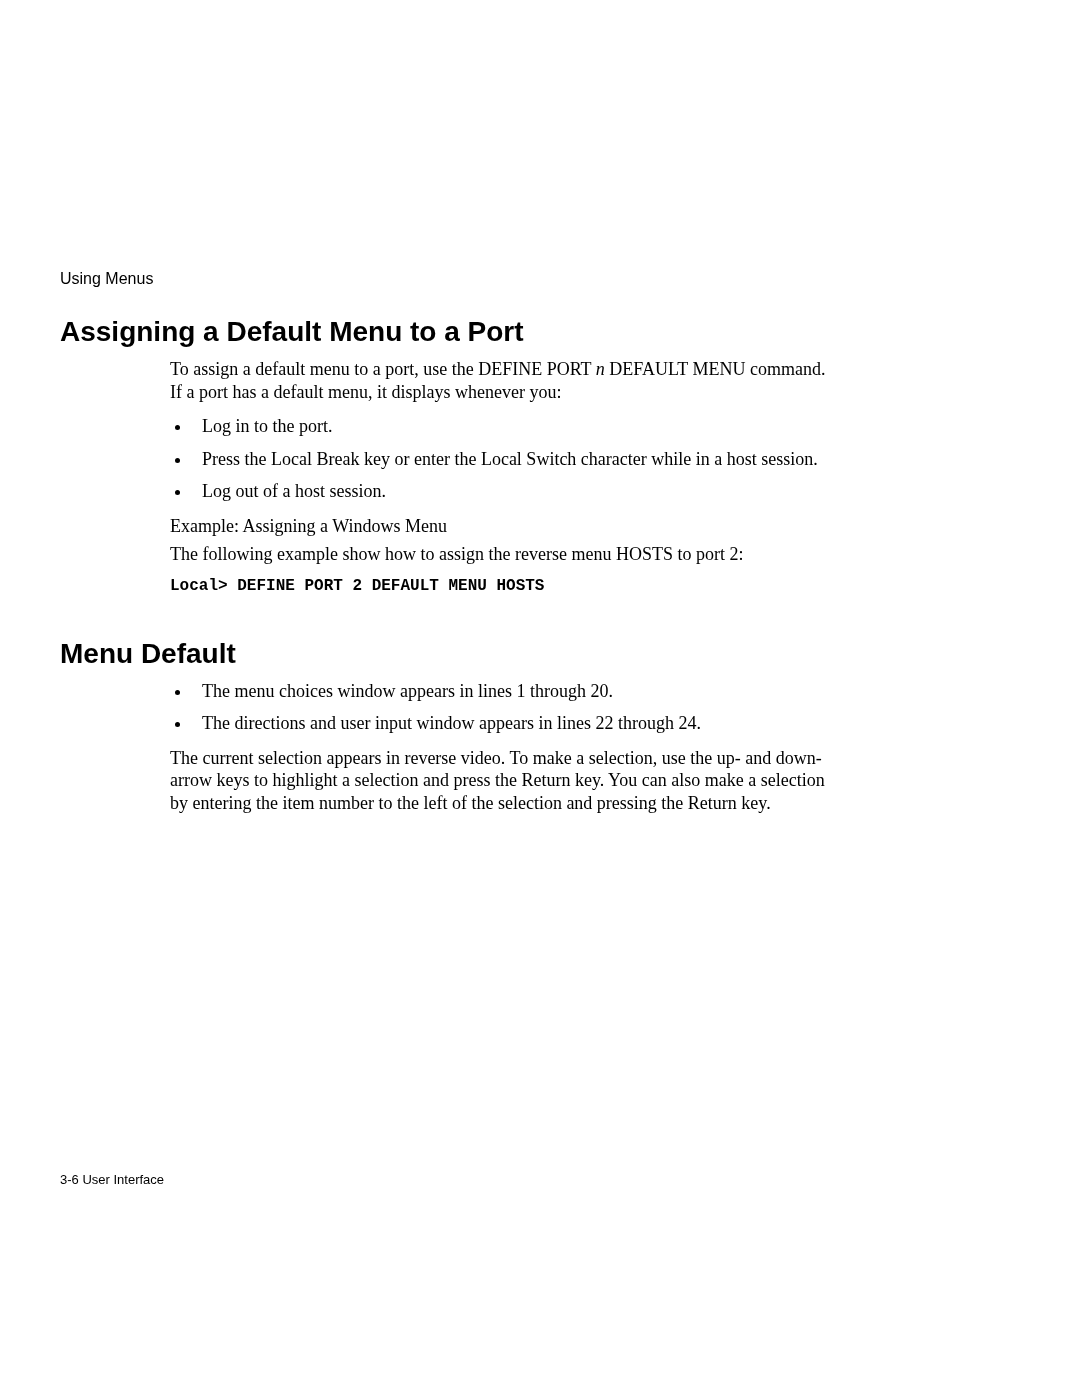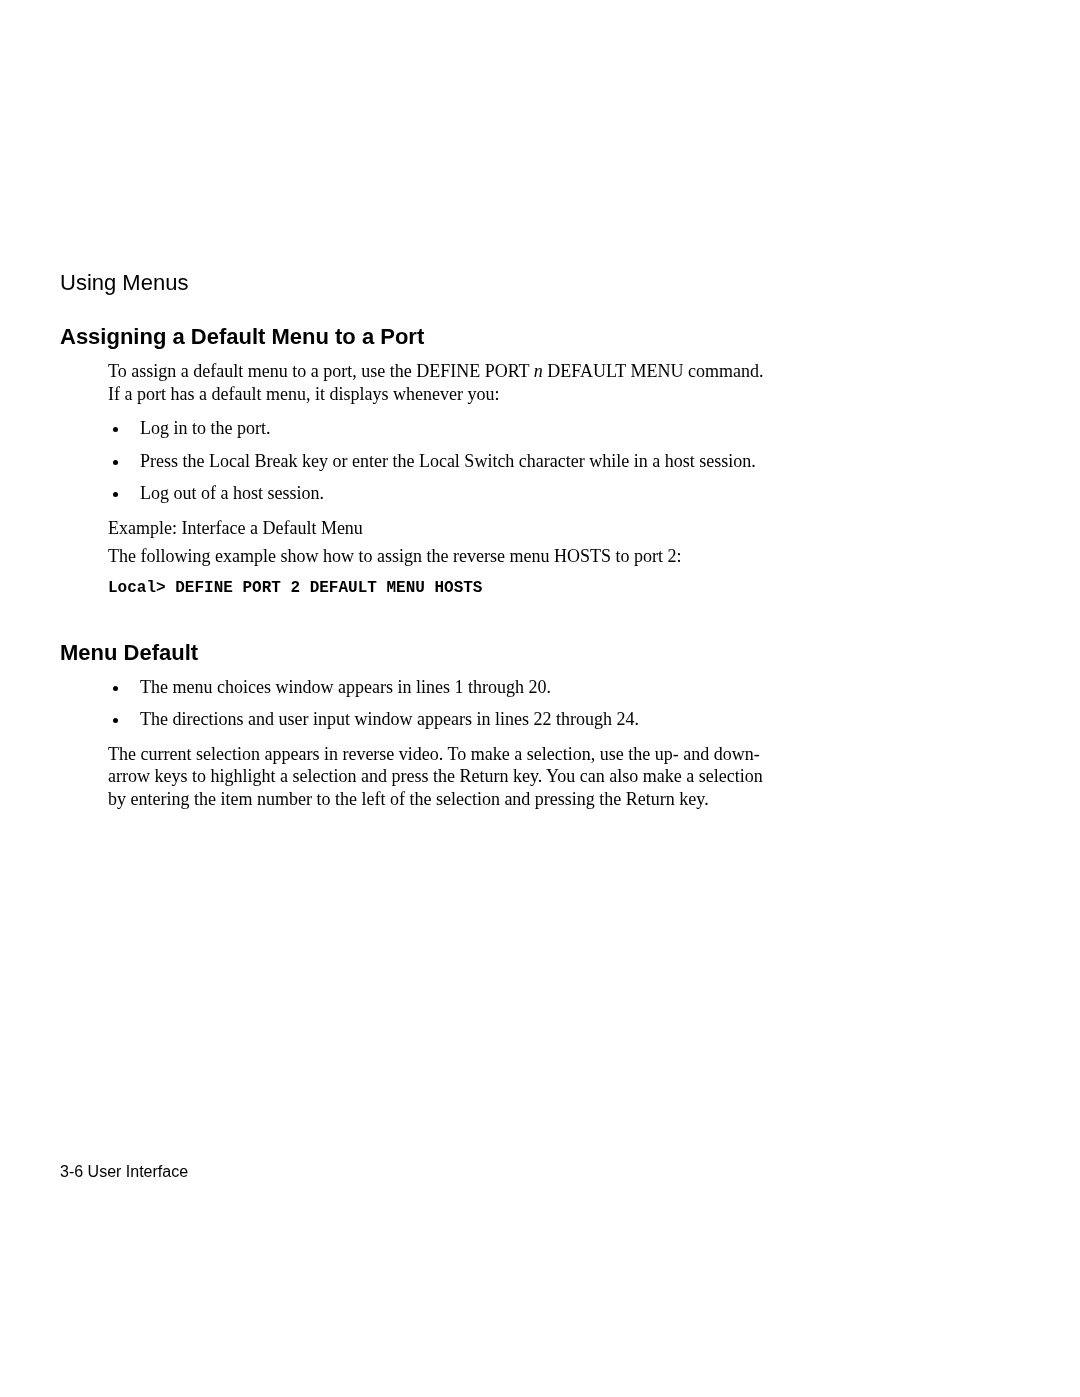--- a/index.html
+++ b/index.html
@@ -13,31 +13,31 @@
   }
   .page {
     position: relative;
     width: 1080px;
     height: 1397px;
     box-sizing: border-box;
     padding: 270px 60px 0 60px;
   }
   .running-head {
     font-family: Arial, Helvetica, sans-serif;
-    font-size: 22px;
+    font-size: 16px;
     margin-bottom: 28px;
   }
   .section-heading {
     font-family: Arial, Helvetica, sans-serif;
     font-weight: bold;
-    font-size: 22px;
+    font-size: 28px;
     margin: 0 0 10px 0;
   }
   .body-block {
-    margin-left: 48px;
+    margin-left: 110px;
     width: 660px;
     font-size: 18px;
     line-height: 1.25;
   }
   .para {
     margin: 0 0 12px 0;
   }
   ul.bullets {
     margin: 0 0 12px 0;
     padding-left: 22px;
@@ -67,23 +67,23 @@
   }
   .example-desc {
     margin: 0 0 10px 0;
   }
   .sect-gap {
     height: 18px;
   }
   .footer {
     position: absolute;
     left: 60px;
-    bottom: 216px;
+    bottom: 210px;
     font-family: Arial, Helvetica, sans-serif;
-    font-size: 16px;
+    font-size: 13px;
   }
 </style>
 </head>
 <body>
 
 <div class="page">
 
   <div class="running-head">Using Menus</div>
 
   <h2 class="section-heading">Assigning a Default Menu to a Port</h2>
@@ -92,21 +92,21 @@
     <p class="para">
       <span>To assign a default menu to a port, use the DEFINE PORT </span><span class="inline-italic">n</span><span> DEFAULT MENU command. If a port has a default menu, it displays whenever you:</span>
     </p>
 
     <ul class="bullets">
       <li>Log in to the port.</li>
       <li>Press the Local Break key or enter the Local Switch character while in a host session.</li>
       <li>Log out of a host session.</li>
     </ul>
 
-    <p class="example-label">Example: Interface a Default Menu</p>
+    <p class="example-label">Example: Assigning a Windows Menu</p>
     <p class="example-desc">The following example show how to assign the reverse menu HOSTS to port 2:</p>
 
     <div class="code-line">
       <span class="code-prompt">Local&gt; </span><span class="code-cmd">DEFINE PORT 2 DEFAULT MENU HOSTS</span>
     </div>
   </div>
 
   <div class="sect-gap"></div>
 
   <h2 class="section-heading">Menu Default</h2>

